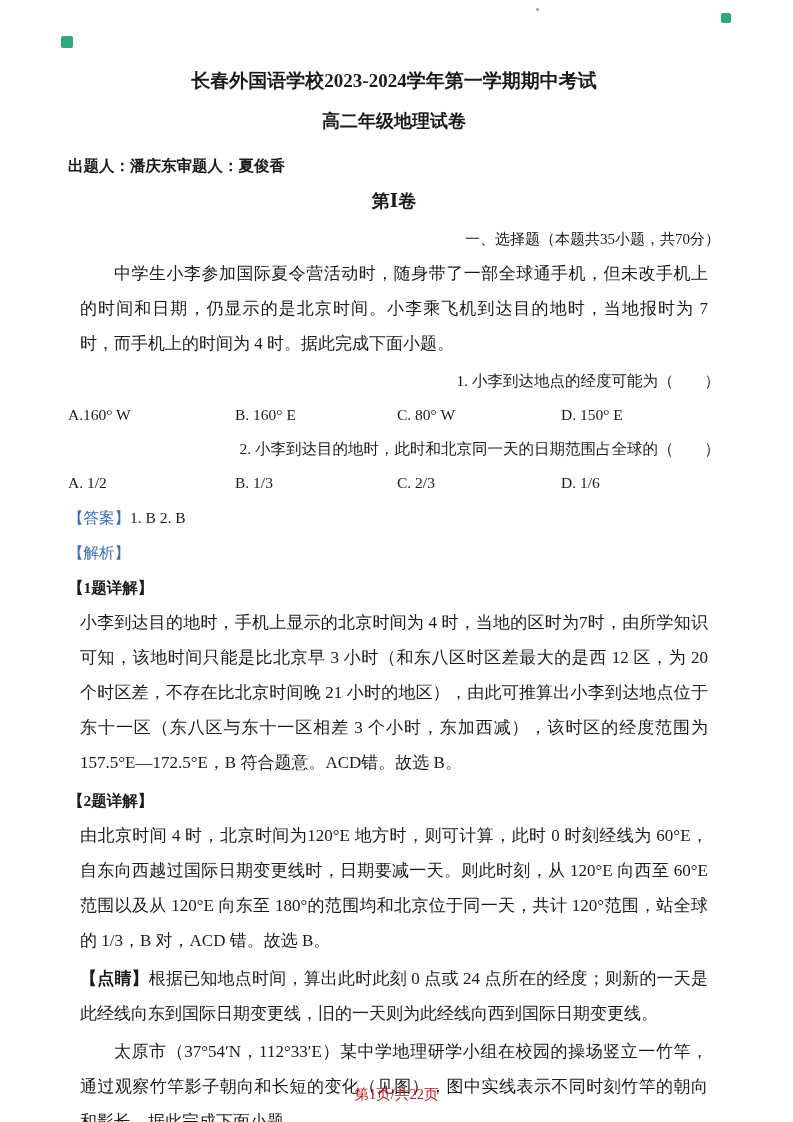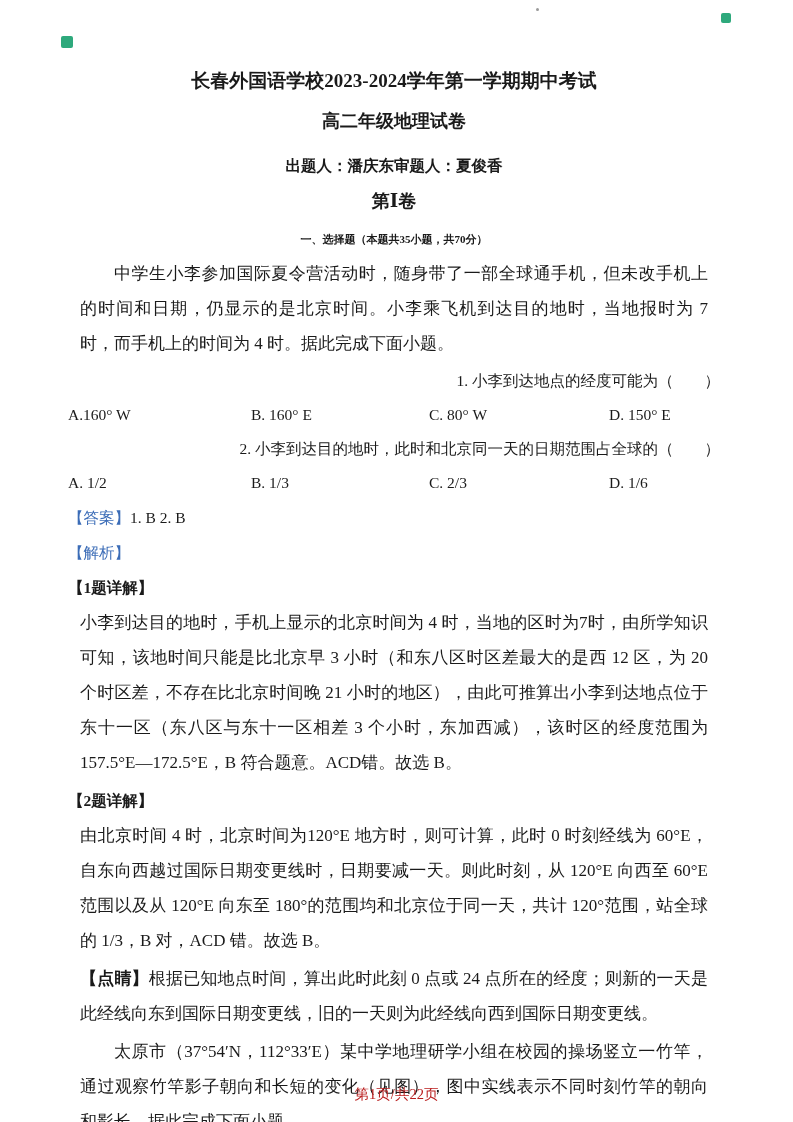--- a/index.html
+++ b/index.html
@@ -16,46 +16,45 @@
 
   .title {
     font-size:19px; font-weight:bold; text-align:center;
     margin:12px 0 0; line-height:30px;
   }
   .subtitle {
     font-size:18px; font-weight:bold; text-align:center;
     margin:10px 0 17px; line-height:30px;
   }
   .authors {
-    font-size:15.5px; font-weight:bold; text-align:center;
+    font-size:15.5px; font-weight:bold; text-align:left;
     margin:13px 0 0; line-height:26px;
   }
   .volume {
     font-size:18px; font-weight:bold; text-align:center;
     margin:9px 0 0; line-height:26px;
   }
   .section-heading {
-    font-size:11px; font-weight:bold; text-align:center;
+    font-size:15px; font-weight:normal; text-align:right;
     margin:11px 0 0; line-height:28px;
   }
 
   .para {
     font-size:17px; line-height:35px;
     text-align:justify;
     margin:3px 12px 0;
   }
   .para.indent { text-indent:2em; }
   .q-line { font-size:15.5px; line-height:29px; margin:5px 0 0;text-align:right; }
 
   .options {
     display:grid;
     grid-template-columns:167px 162px 164px 1fr;
     font-size:15.5px; line-height:29px;
     margin:5px 0 0;
-    gap:16px;
   }
 
   .blue { color:#3b6cb7; }
   .bold { font-weight:bold; }
   .label-line { font-size:15.5px; line-height:29px; margin:6px 0 0; }
 
   .footer {
     position:absolute; left:0; right:0; bottom:18px;
     text-align:center; font-size:14.5px; color:#b91c1c;
   }

